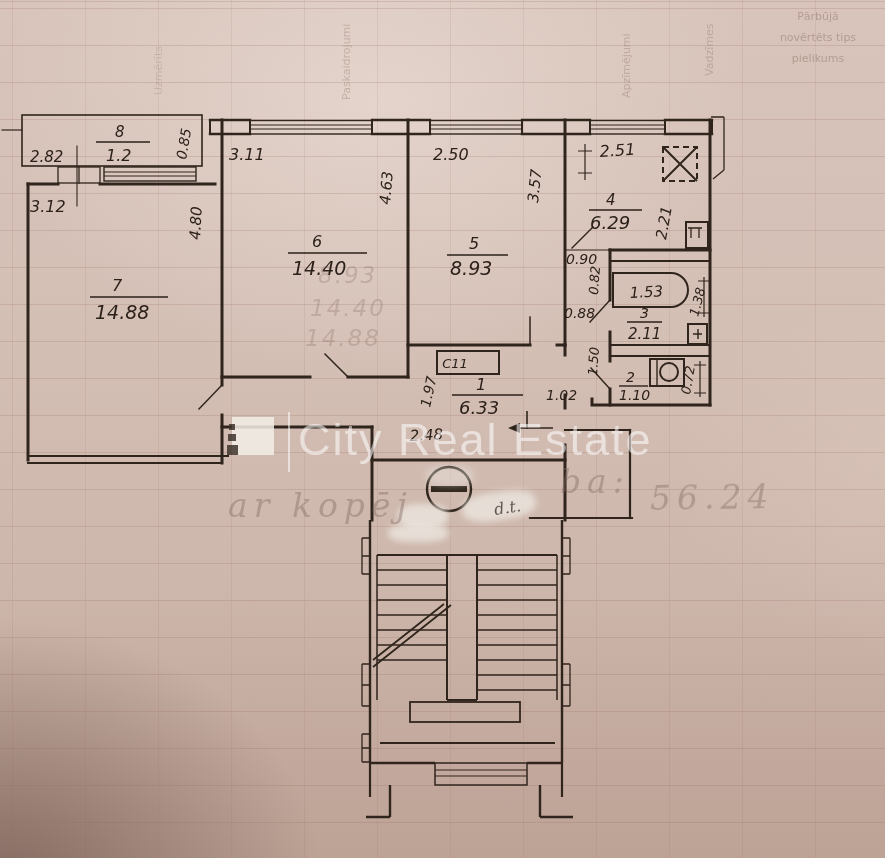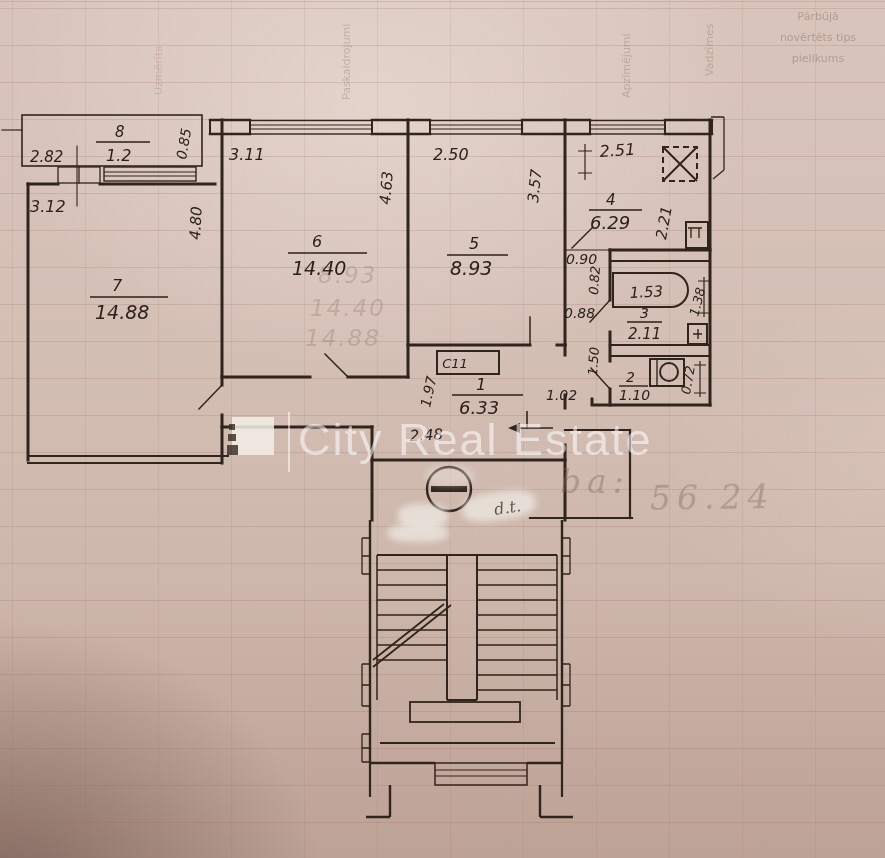--- a/index.html
+++ b/index.html
@@ -247,20 +247,21 @@
       <text class="t15" x="410" y="441" transform="rotate(-3 410 441)">2.48</text>
       <text class="t14" x="546" y="400">1.02</text>
     </g>
   </svg>
 
   <div class="patch" style="left:388px;top:524px;width:60px;height:18px;"></div>
   <div class="patch" style="left:398px;top:504px;width:50px;height:24px;"></div>
   <div class="patch" style="left:462px;top:492px;width:74px;height:28px;transform:rotate(-8deg);"></div>
   <div class="patch" style="left:426px;top:466px;width:48px;height:20px;opacity:.55;"></div>
 
+  <div class="hand big" style="left:228px;top:486px;">ar kopēj</div>
   <div class="hand big" style="left:560px;top:462px;">ba:</div>
   <div class="hand big" style="left:650px;top:478px;transform:rotate(-1deg);">56.24</div>
   <div class="note" style="left:494px;top:498px;">d.t.</div>
 
   <div class="wm">
     <div class="wm-logo">
       <div class="wm-sq s1"></div>
       <div class="wm-sq s2"></div>
       <div class="wm-sq s3"></div>
     </div>

